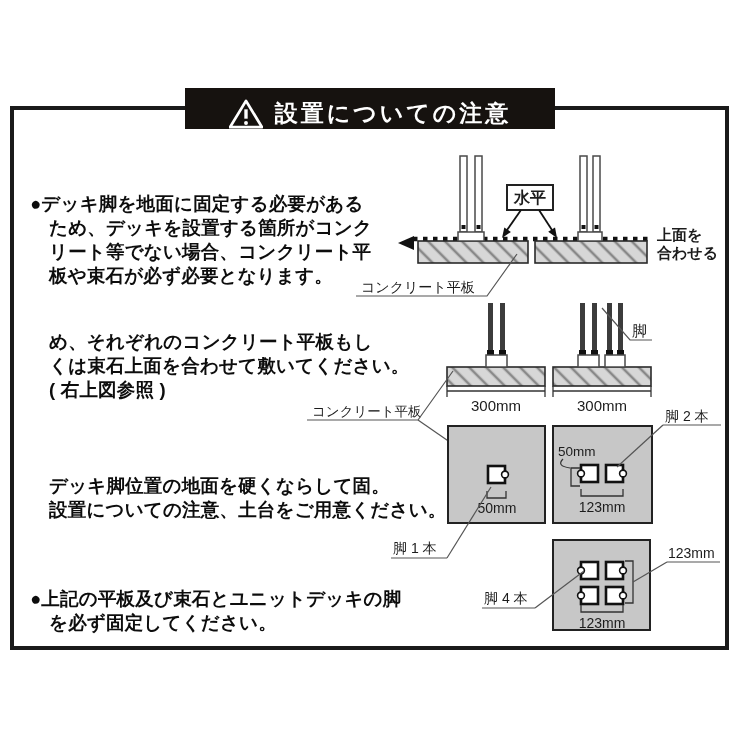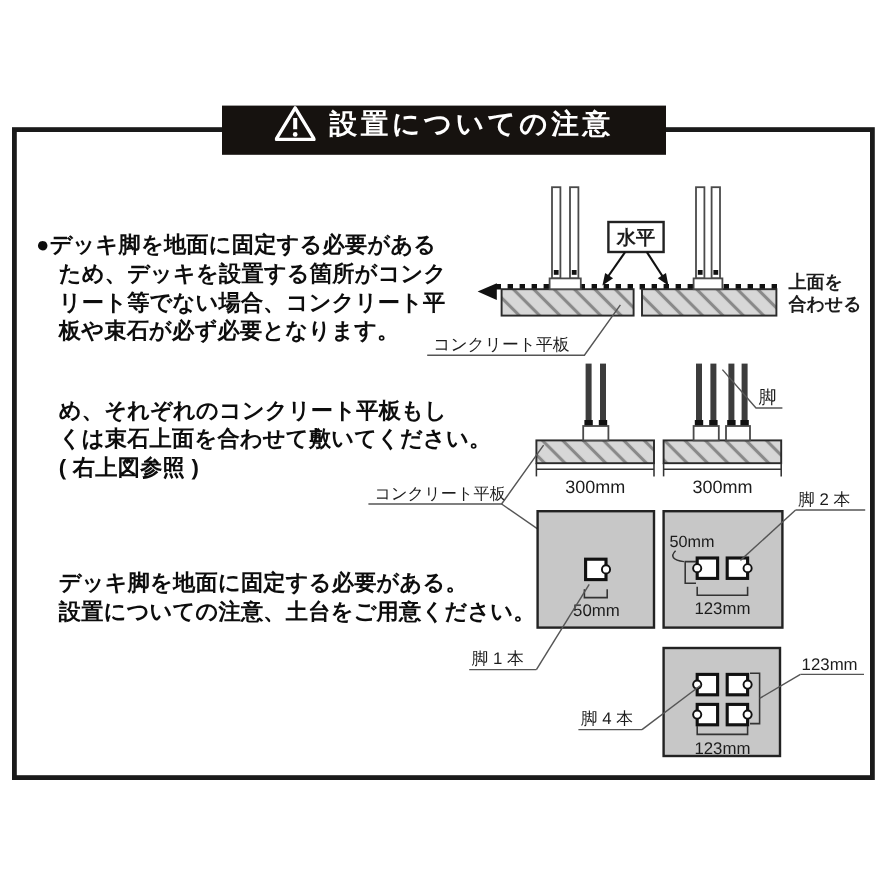--- a/index.html
+++ b/index.html
@@ -1,21 +1,21 @@
 <!DOCTYPE html>
 <html><head>
 <meta charset="utf-8">
 <style>
   html,body { margin:0; padding:0; background:#fff; }
   .page { position:relative; width:741px; height:741px; background:#fff; overflow:hidden;
           font-family:"Liberation Sans", sans-serif; color:#111; }
   .frame { position:absolute; left:10px; top:106px; width:711px; height:536px;
            border:4px solid #1a1a1a; }
   .titlebar { position:absolute; left:185px; top:88px; width:370px; height:41px;
-              background:#16120f; color:#fff; display:flex; align-items:flex-start;
+              background:#16120f; color:#fff; display:flex; align-items:flex-end;
               justify-content:center; gap:12px; font-size:23px; font-weight:bold;
               letter-spacing:3px; z-index:3; }
   .block { position:absolute; left:30px; width:395px; font-weight:bold;
            font-size:18.5px; line-height:24px; letter-spacing:0.2px; color:#0d0d0d; z-index:2;margin-top:24px; }
   .bline { white-space:nowrap; }
   .bline.cont { padding-left:19px; }
   .diagrams { position:absolute; left:290px; top:140px; width:451px; height:520px; z-index:2; }
   svg text { font-family:"Liberation Sans", sans-serif; fill:#1c1c1c; }
 </style>
 </head>
@@ -39,22 +39,26 @@
     <div class="bline cont">ため、デッキを設置する箇所がコンク</div>
     <div class="bline cont">リート等でない場合、コンクリート平</div>
     <div class="bline cont">板や束石が必ず必要となります。</div>
   </div>
   <div class="block" style="top:306px">
     <div class="bline cont">め、それぞれのコンクリート平板もし</div>
     <div class="bline cont">くは束石上面を合わせて敷いてください。</div>
     <div class="bline cont">( 右上図参照 )</div>
   </div>
   <div class="block" style="top:450px">
-    <div class="bline cont">デッキ脚を地面に固定する必要がある。</div>
+    <div class="bline cont">デッキ脚位置の地面を硬くならして固。</div>
     <div class="bline cont">設置についての注意、土台をご用意ください。</div>
+  </div>
+  <div class="block" style="top:563px">
+    <div class="bline">●上記の平板及び束石とユニットデッキの脚</div>
+    <div class="bline cont">を必ず固定してください。</div>
   </div>
 
   <svg class="diagrams" viewBox="0 0 451 520">
     <defs>
       <pattern id="hatch" width="12" height="12" patternUnits="userSpaceOnUse" patternTransform="rotate(-45)">
         <rect width="12" height="12" fill="#d7d7d7"></rect>
         <line x1="2" y1="0" x2="2" y2="12" stroke="#898989" stroke-width="2.6"></line>
       </pattern>
     </defs>
 

